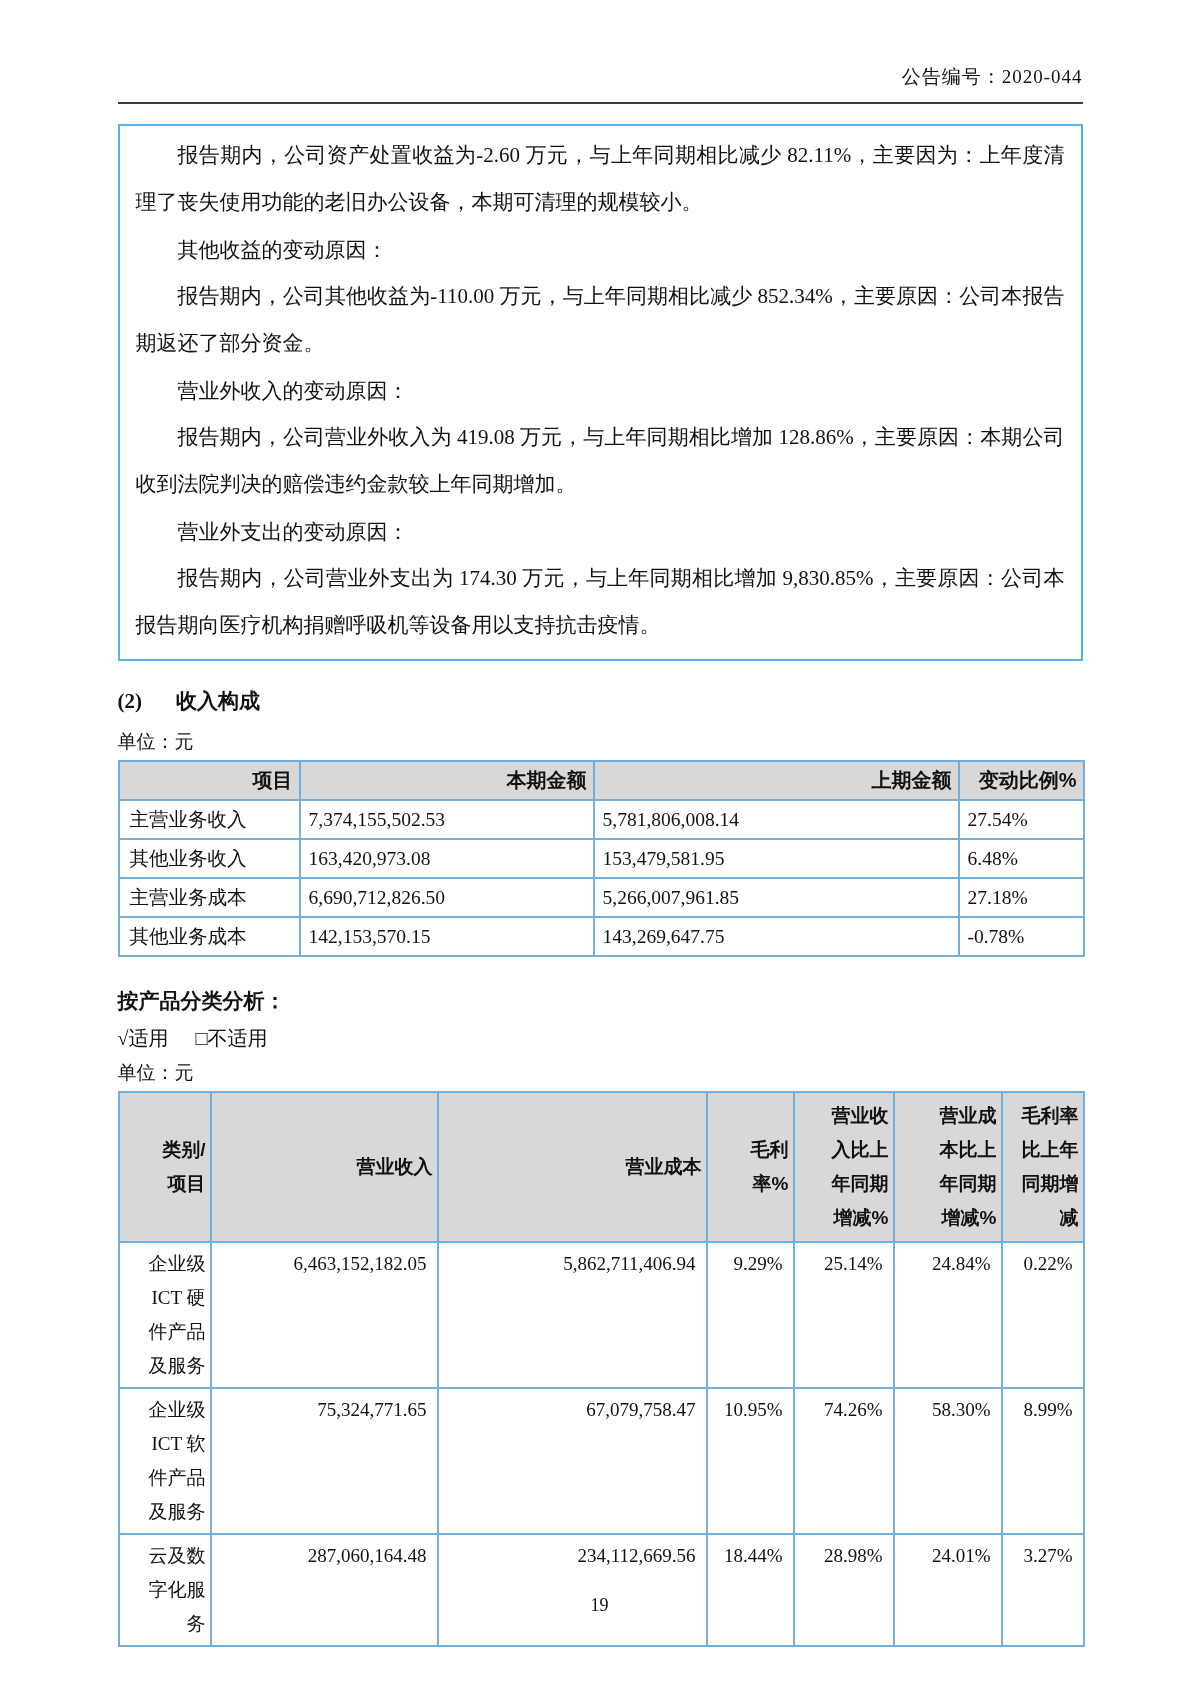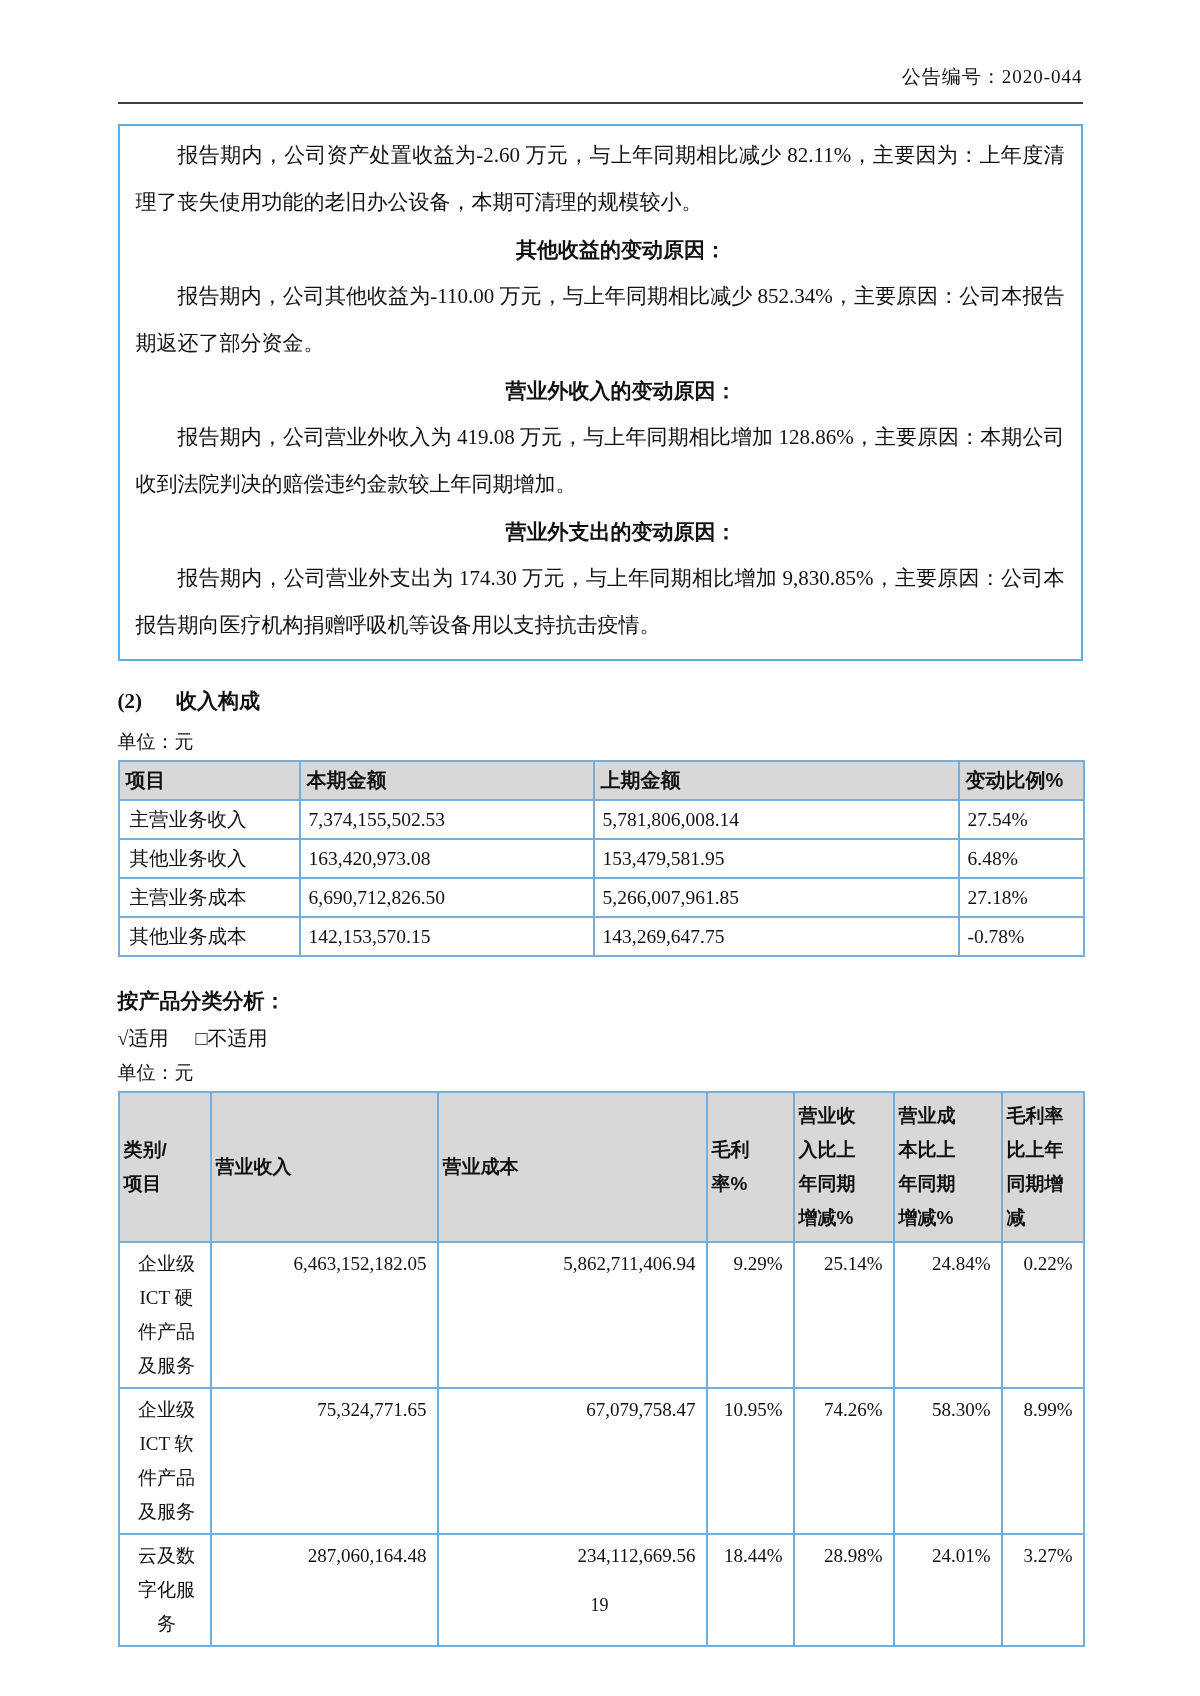--- a/index.html
+++ b/index.html
@@ -25,43 +25,42 @@
     font-size:21px;
     line-height:47px;
   }
   .notes-box .para {
     text-indent:2em;
     text-align:justify;
     text-align-last:left;
   }
   .notes-box .hd {
     text-indent:2em;
-    font-weight:bold;
+    font-weight:normal;
     font-family:"Liberation Sans","DejaVu Sans",sans-serif;
     font-size:21px;
-    text-align:center;
   }
 
   .section-heading {
     margin-top:26px;
     font-weight:bold;
     font-size:21px;
     font-family:"Liberation Sans","DejaVu Sans",sans-serif;
   }
   .section-heading .num { margin-right:34px; font-family:"Liberation Serif","DejaVu Serif",serif; }
 
   .unit-label { font-size:19px; margin-top:14px; }
   .unit-label.tight { margin-top:8px; }
 
   table { border-collapse:collapse; table-layout:fixed; width:965px; margin-top:5px; }
   th, td { border:2px solid #74aedd; }
   th {
     background:#d8d8d8;
     font-weight:bold;
-    text-align:left;
+    text-align:right;
     font-family:"Liberation Sans","DejaVu Sans",sans-serif;
   }
 
   
   .t1 th { font-size:20px; padding:5px 6px; }
   .t1 td { font-size:19.5px; padding:5px 8px; vertical-align:middle; }
   .t1 td.label { text-align:left; padding-left:10px; }
   .t1 td.num { padding-right:12px; }
 
   
@@ -75,21 +74,21 @@
   .applicability .opt { margin-right:22px; }
 
   .t2 th {
     font-size:19px; line-height:34px; padding:6px 4px;
     white-space:pre-line; vertical-align:middle;
   }
   .t2 td {
     font-size:19px; line-height:34px; padding:4px 8px;
     vertical-align:top; white-space:pre-line;
   }
-  .t2 td.cat { text-align:center; padding-left:8px; padding-right:4px; }
+  .t2 td.cat { text-align:right; padding-left:8px; padding-right:4px; }
   .t2 td.num { text-align:right; padding-right:10px; }
 
   .page-number {
     position:absolute; bottom:80px; left:117px; width:965px;
     text-align:center; font-size:18px;
   }
 </style>
 </head>
 <body>
 

